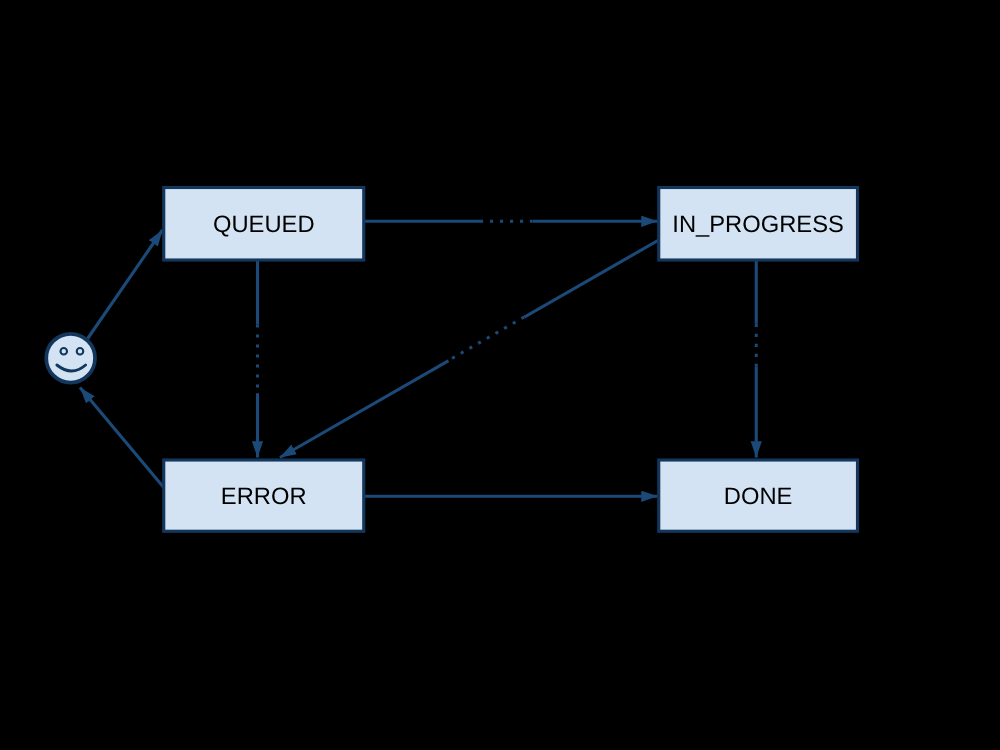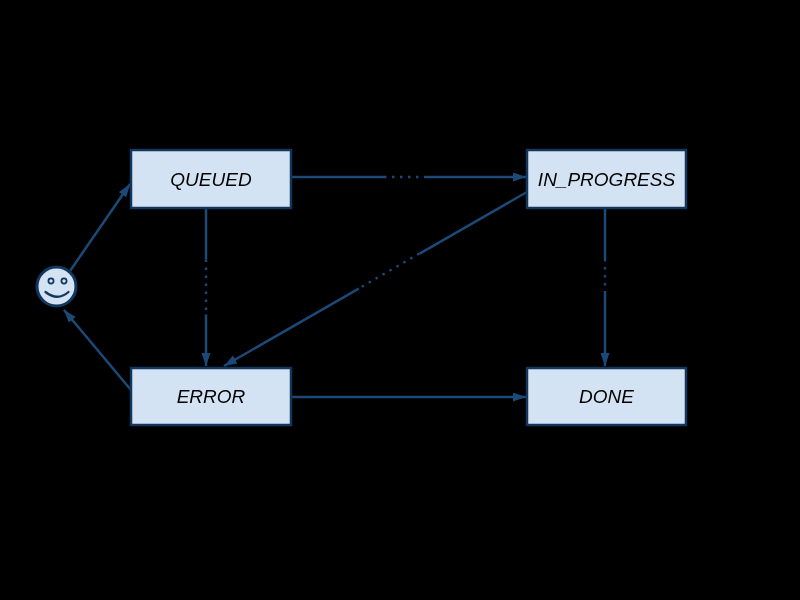--- a/index.html
+++ b/index.html
@@ -9,21 +9,20 @@
     width: 800px;
     height: 600px;
     overflow: hidden;
     font-family: "Liberation Sans", sans-serif;
   }
   .canvas-wrap {
     position: relative;
     width: 800px;
     height: 520px;
     background: #ec4899;
-    font-style: italic;
   }
   svg { display: block; }
   .node-label {
     font-family: "Liberation Sans", sans-serif;
     font-size: 19px;
     fill: #000000;
   }
 </style>
 </head>
 <body>

